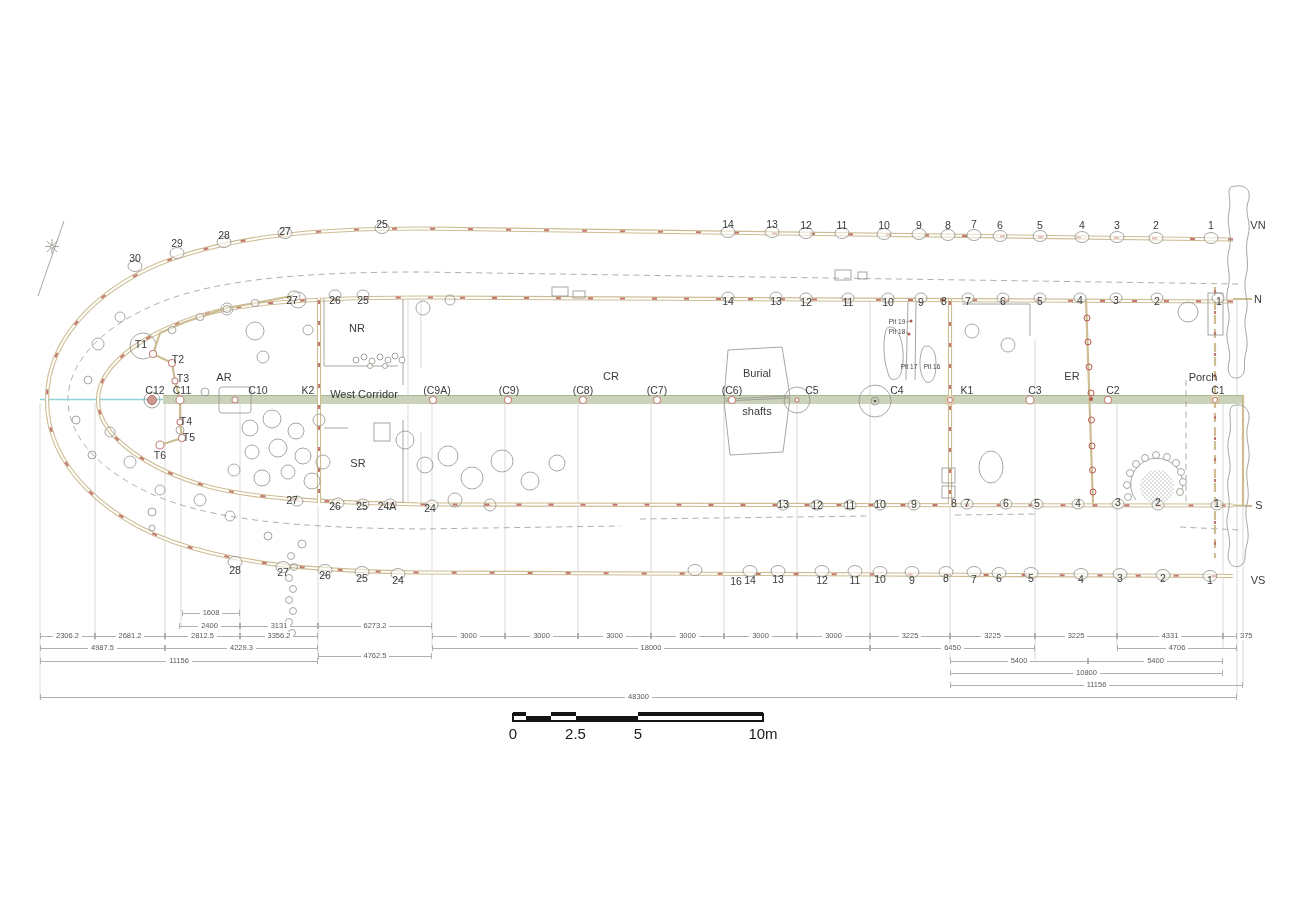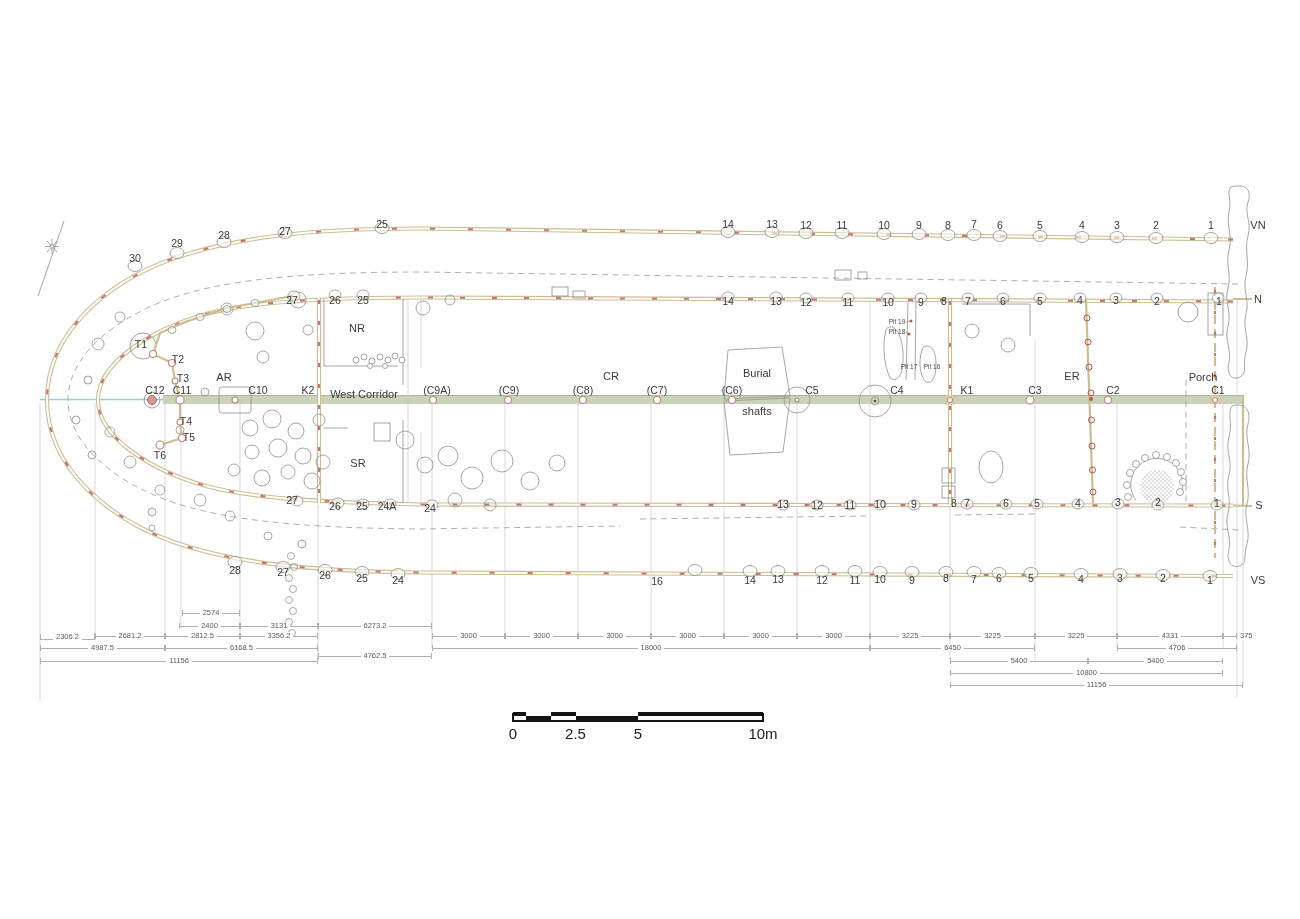--- a/index.html
+++ b/index.html
@@ -432,21 +432,21 @@
       <div class="lbl " style="left: 1037px; top: 503px;">5</div>
       <div class="lbl " style="left: 1078px; top: 503px;">4</div>
       <div class="lbl " style="left: 1118px; top: 502px;">3</div>
       <div class="lbl " style="left: 1158px; top: 502px;">2</div>
       <div class="lbl " style="left: 1217px; top: 503px;">1</div>
       <div class="lbl " style="left: 235px; top: 570px;">28</div>
       <div class="lbl " style="left: 283px; top: 572px;">27</div>
       <div class="lbl " style="left: 325px; top: 575px;">26</div>
       <div class="lbl " style="left: 362px; top: 578px;">25</div>
       <div class="lbl " style="left: 398px; top: 580px;">24</div>
-      <div class="lbl " style="left: 657px; top: 581px;">16</div>
+      <div class="lbl " style="left: 736px; top: 581px;">16</div>
       <div class="lbl " style="left: 750px; top: 580px;">14</div>
       <div class="lbl " style="left: 778px; top: 579px;">13</div>
       <div class="lbl " style="left: 822px; top: 580px;">12</div>
       <div class="lbl " style="left: 855px; top: 580px;">11</div>
       <div class="lbl " style="left: 880px; top: 579px;">10</div>
       <div class="lbl " style="left: 912px; top: 580px;">9</div>
       <div class="lbl " style="left: 946px; top: 578px;">8</div>
       <div class="lbl " style="left: 974px; top: 579px;">7</div>
       <div class="lbl " style="left: 999px; top: 578px;">6</div>
       <div class="lbl " style="left: 1031px; top: 578px;">5</div>
@@ -489,39 +489,39 @@
       <div class="lbl " style="left: 189px; top: 437px; text-align: center;">T5</div>
       <div class="lbl " style="left: 160px; top: 455px;">T6</div>
       <div class="lbl pit" style="left: 897px; top: 322px;">Pit 19</div>
       <div class="lbl pit" style="left: 897px; top: 332px;">Pit 18</div>
       <div class="lbl pit" style="left: 909px; top: 367px;">Pit 17</div>
       <div class="lbl pit" style="left: 932px; top: 367px;">Pit 16</div>
     </div>
 <div class="layer">
       <div class="dim" style="left: 182px; top: 609px; width: 58px;">
         <i class="ln"></i>
-        <span class="tx">2574</span>
+        <span class="tx">1608</span>
         <i class="ln"></i>
       </div>
       <div class="dim" style="left: 179px; top: 622px; width: 61px;">
         <i class="ln"></i>
         <span class="tx">2400</span>
         <i class="ln"></i>
       </div>
       <div class="dim" style="left: 240px; top: 622px; width: 78px;">
         <i class="ln"></i>
         <span class="tx">3131</span>
         <i class="ln"></i>
       </div>
       <div class="dim" style="left: 318px; top: 622px; width: 114px;">
         <i class="ln"></i>
         <span class="tx">6273.2</span>
         <i class="ln"></i>
       </div>
-      <div class="dim" style="left: 40px; top: 632px; width: 55px; align-items: flex-end;">
+      <div class="dim" style="left: 40px; top: 632px; width: 55px;">
         <i class="ln"></i>
         <span class="tx">2306.2</span>
         <i class="ln"></i>
       </div>
       <div class="dim" style="left: 95px; top: 632px; width: 70px;">
         <i class="ln"></i>
         <span class="tx">2681.2</span>
         <i class="ln"></i>
       </div>
       <div class="dim" style="left: 165px; top: 632px; width: 75px;">
@@ -594,21 +594,21 @@
         <i class="ln"></i>
         <span class="tx out">375</span>
       </div>
       <div class="dim" style="left: 40px; top: 644px; width: 125px;">
         <i class="ln"></i>
         <span class="tx">4987.5</span>
         <i class="ln"></i>
       </div>
       <div class="dim" style="left: 165px; top: 644px; width: 153px;">
         <i class="ln"></i>
-        <span class="tx">6168.5</span>
+        <span class="tx">4229.3</span>
         <i class="ln"></i>
       </div>
       <div class="dim" style="left: 432px; top: 644px; width: 438px;">
         <i class="ln"></i>
         <span class="tx">18000</span>
         <i class="ln"></i>
       </div>
       <div class="dim" style="left: 870px; top: 644px; width: 165px;">
         <i class="ln"></i>
         <span class="tx">6450</span>
@@ -635,20 +635,25 @@
         <i class="ln"></i>
       </div>
       <div class="dim" style="left: 950px; top: 669px; width: 273px;">
         <i class="ln"></i>
         <span class="tx">10800</span>
         <i class="ln"></i>
       </div>
       <div class="dim" style="left: 950px; top: 681px; width: 293px;">
         <i class="ln"></i>
         <span class="tx">11156</span>
+        <i class="ln"></i>
+      </div>
+      <div class="dim" style="left: 40px; top: 693px; width: 1197px;">
+        <i class="ln"></i>
+        <span class="tx">48300</span>
         <i class="ln"></i>
       </div>
     </div>
 <div class="sb" style="left: 513px; top: 712px; width: 250px; height: 34px;">
       <div class="base" style="width: 250px;"></div>
       <div class="blk" style="left: 0px; width: 12.5px; top: 0px;"></div>
       <div class="blk" style="left: 12.5px; width: 25px; top: 4px;"></div>
       <div class="blk" style="left: 37.5px; width: 25px; top: 0px;"></div>
       <div class="blk" style="left: 62.5px; width: 62.5px; top: 4px;"></div>
       <div class="blk" style="left: 125px; width: 125px; top: 0px;"></div>

